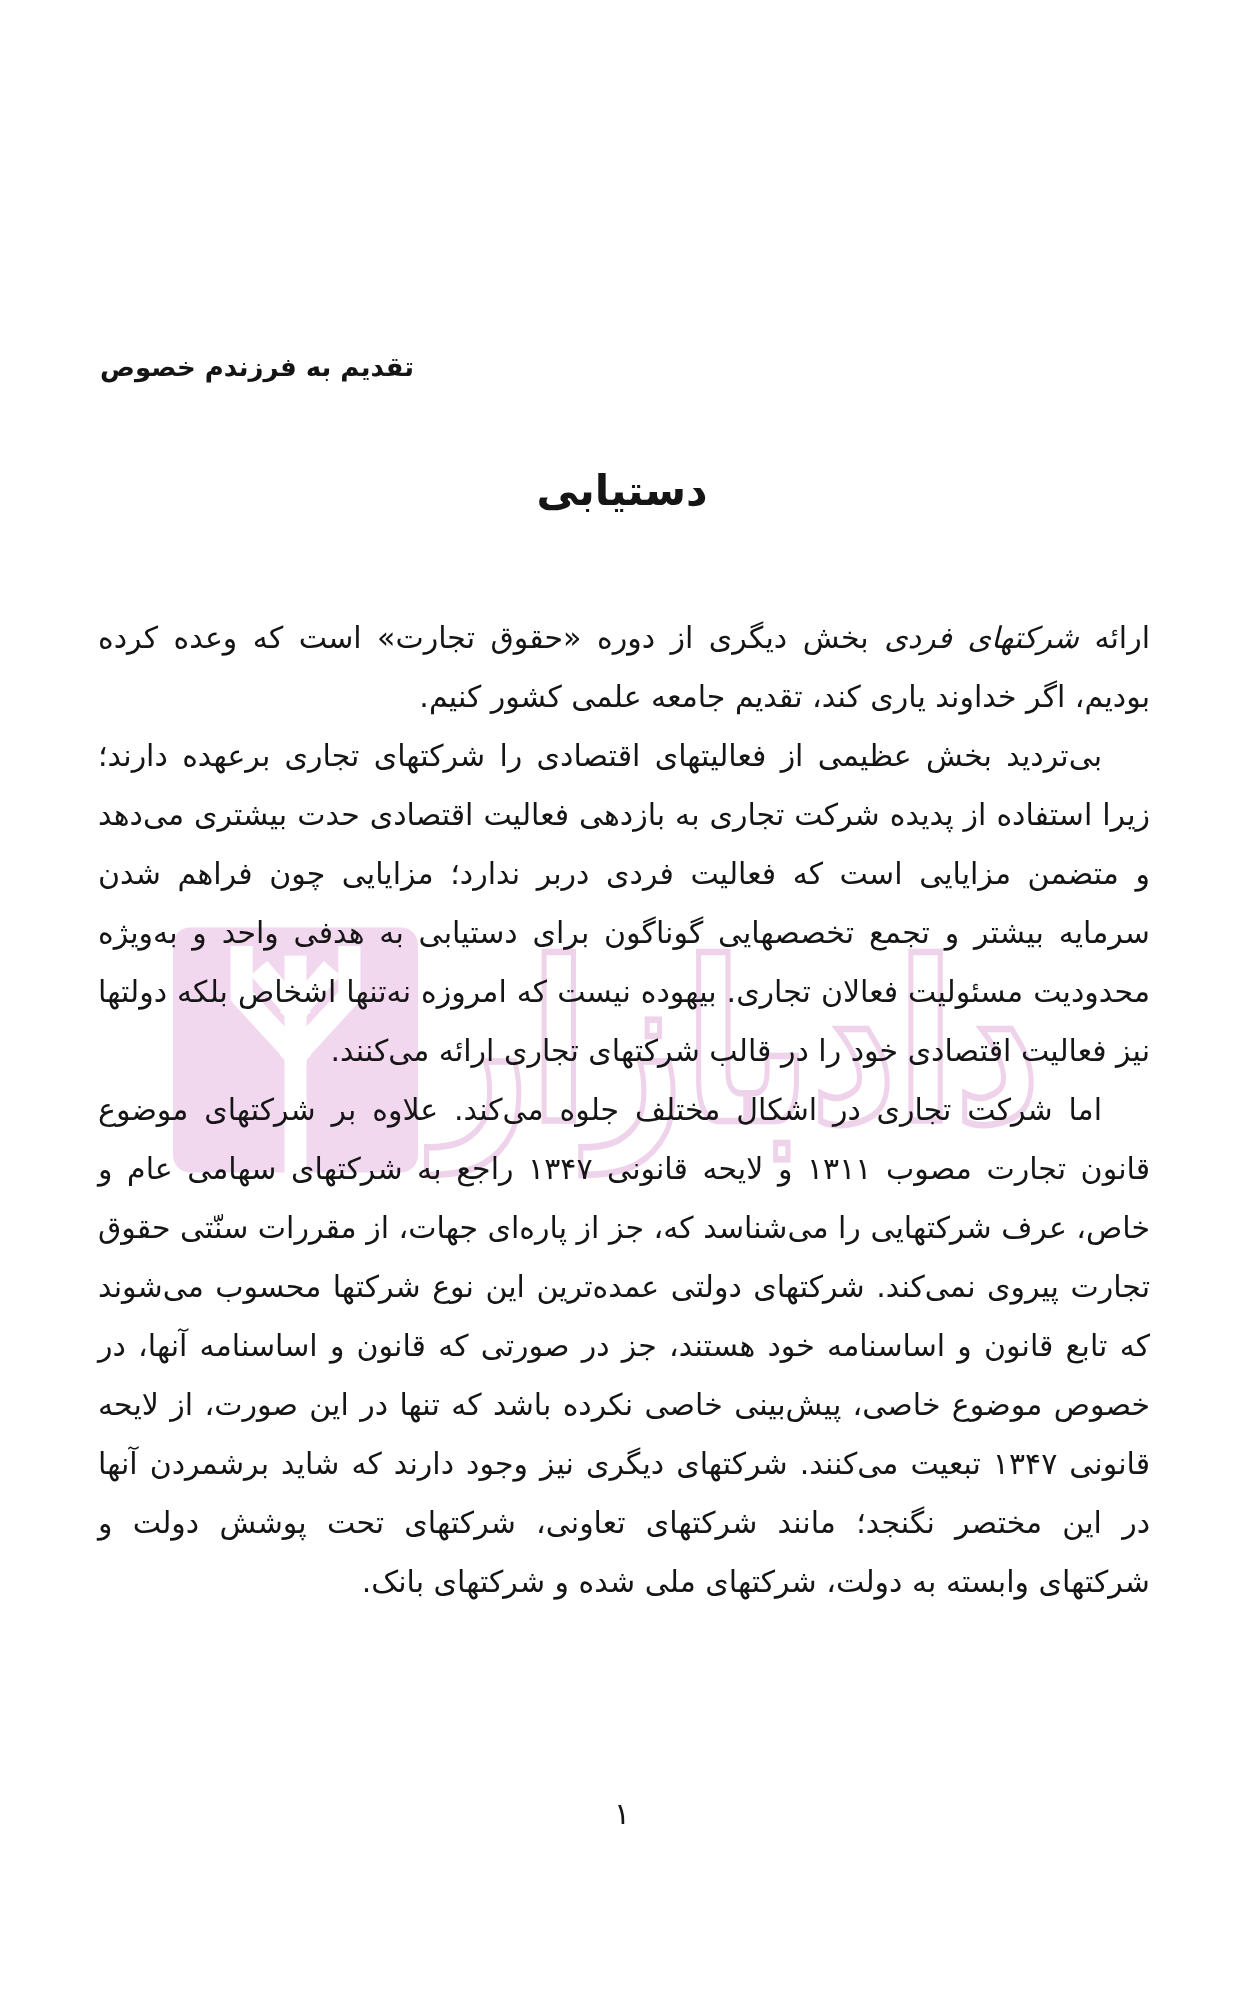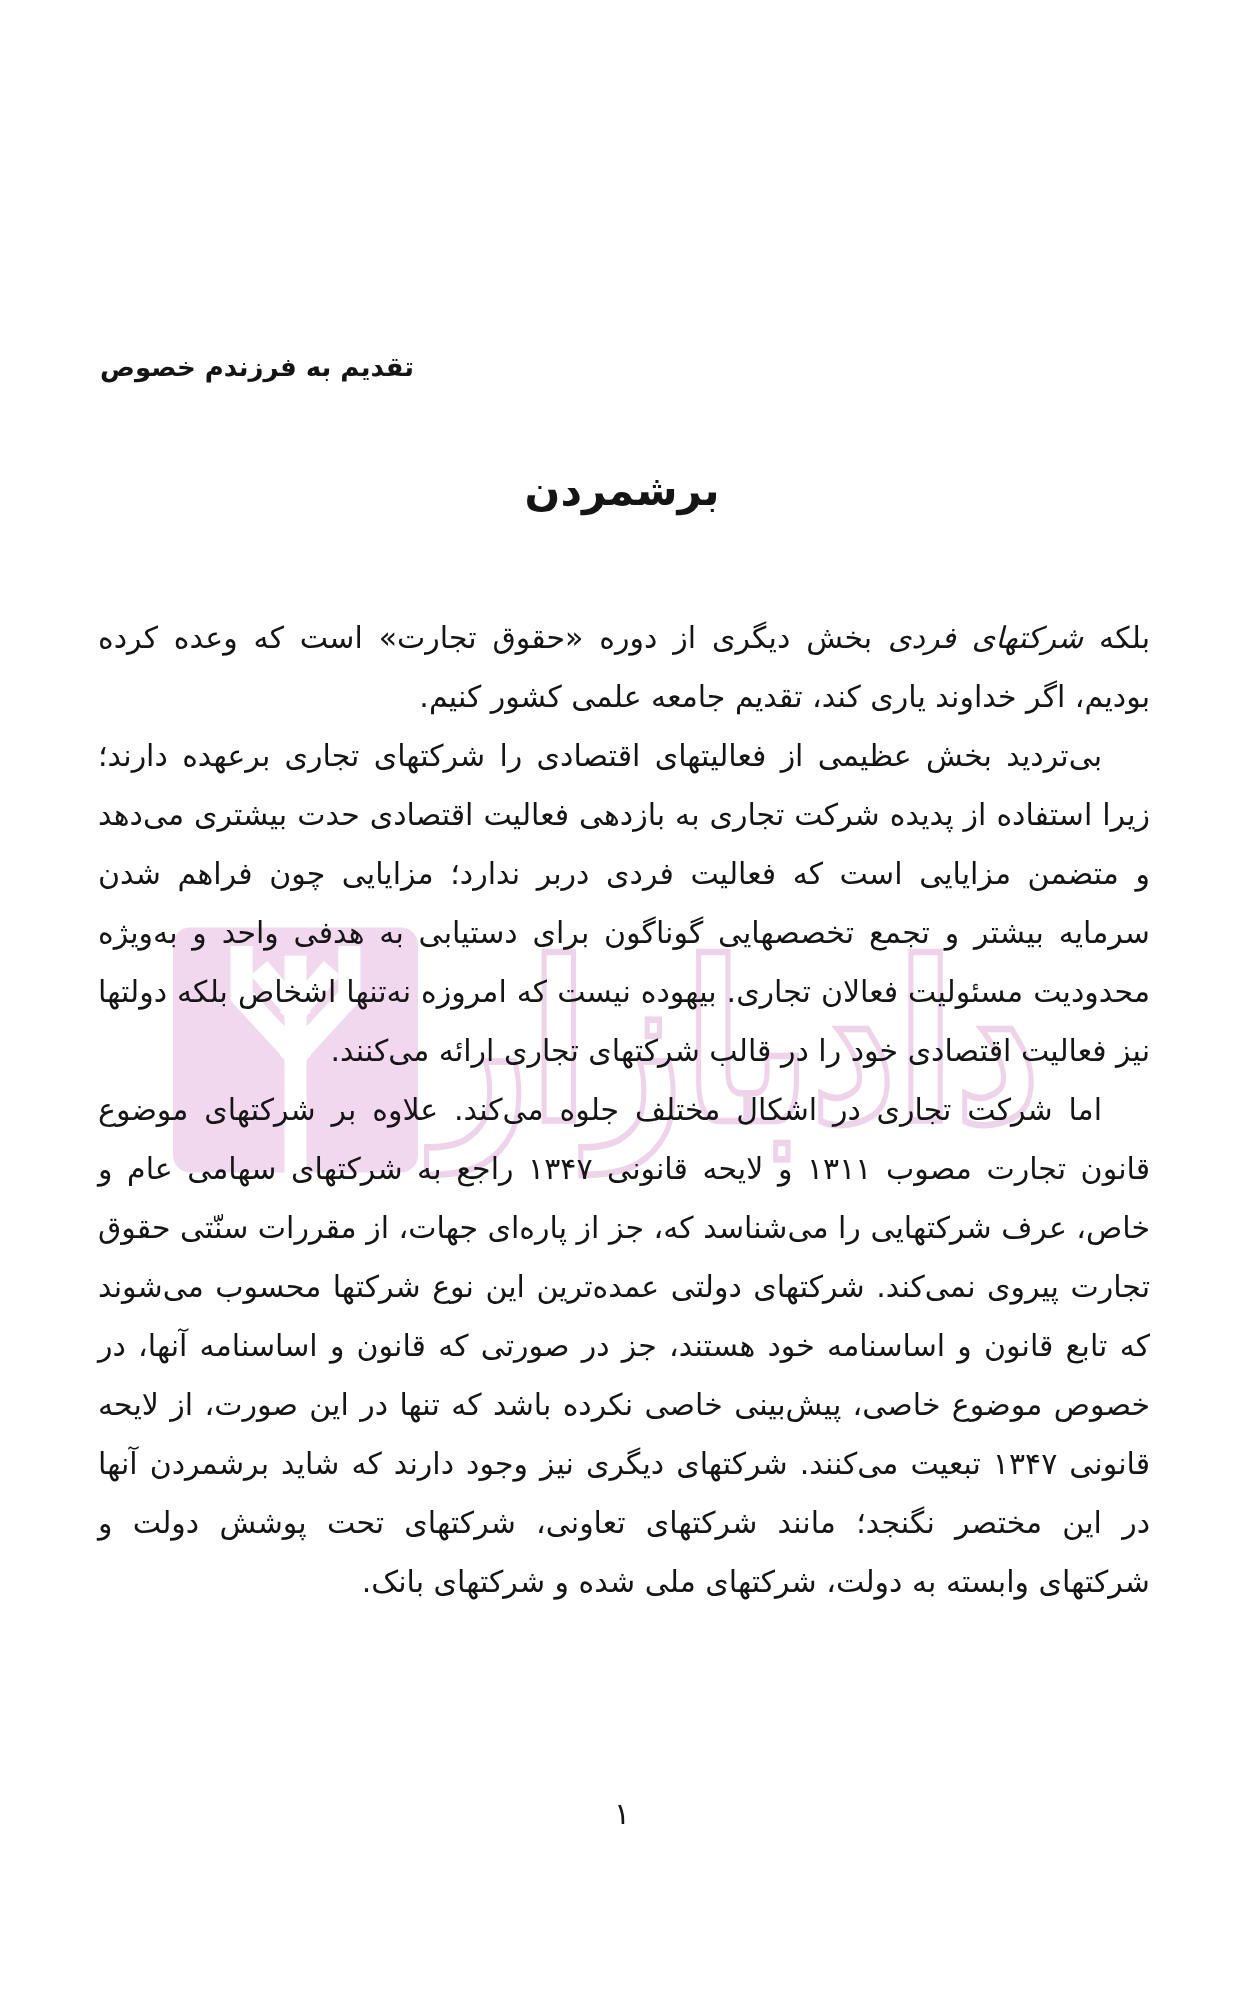--- a/index.html
+++ b/index.html
@@ -125,22 +125,22 @@
           <path d="M50 34 L38 20"></path>
           <path d="M50 34 L62 20"></path>
         </g>
       </svg>
     </div>
     <div class="wm-text">دادبازار</div>
   </div>
 
   <div class="content">
     <div class="dedication">تقدیم به فرزندم خصوص</div>
-    <h1 class="heading">برشمردن</h1>
+    <h1 class="heading">دستیابی</h1>
     <div class="body-text">
-        <p class="para"><span>بلکه </span><span class="italic">شرکتهای فردی</span><span> بخش دیگری از دوره «حقوق تجارت» است که وعده کرده بودیم، اگر خداوند یاری کند، تقدیم جامعه علمی کشور کنیم.</span></p>
+        <p class="para"><span>ارائه </span><span class="italic">شرکتهای فردی</span><span> بخش دیگری از دوره «حقوق تجارت» است که وعده کرده بودیم، اگر خداوند یاری کند، تقدیم جامعه علمی کشور کنیم.</span></p>
         <p class="para indent"><span>بی‌تردید بخش عظیمی از فعالیتهای اقتصادی را شرکتهای تجاری برعهده دارند؛ زیرا استفاده از پدیده شرکت تجاری به بازدهی فعالیت اقتصادی حدت بیشتری می‌دهد و متضمن مزایایی است که فعالیت فردی دربر ندارد؛ مزایایی چون فراهم شدن سرمایه بیشتر و تجمع تخصصهایی گوناگون برای دستیابی به هدفی واحد و به‌ویژه محدودیت مسئولیت فعالان تجاری. بیهوده نیست که امروزه نه‌تنها اشخاص بلکه دولتها نیز فعالیت اقتصادی خود را در قالب شرکتهای تجاری ارائه می‌کنند.</span></p>
         <p class="para indent"><span>اما شرکت تجاری در اشکال مختلف جلوه می‌کند. علاوه بر شرکتهای موضوع قانون تجارت مصوب ۱۳۱۱ و لایحه قانونی ۱۳۴۷ راجع به شرکتهای سهامی عام و خاص، عرف شرکتهایی را می‌شناسد که، جز از پاره‌ای جهات، از مقررات سنّتی حقوق تجارت پیروی نمی‌کند. شرکتهای دولتی عمده‌ترین این نوع شرکتها محسوب می‌شوند که تابع قانون و اساسنامه خود هستند، جز در صورتی که قانون و اساسنامه آنها، در خصوص موضوع خاصی، پیش‌بینی خاصی نکرده باشد که تنها در این صورت، از لایحه قانونی ۱۳۴۷ تبعیت می‌کنند. شرکتهای دیگری نیز وجود دارند که شاید برشمردن آنها در این مختصر نگنجد؛ مانند شرکتهای تعاونی، شرکتهای تحت پوشش دولت و شرکتهای وابسته به دولت، شرکتهای ملی شده و شرکتهای بانک.</span></p>
       </div>
     <div class="page-number">۱</div>
   </div>
 
 </div>
 
 </body></html>

